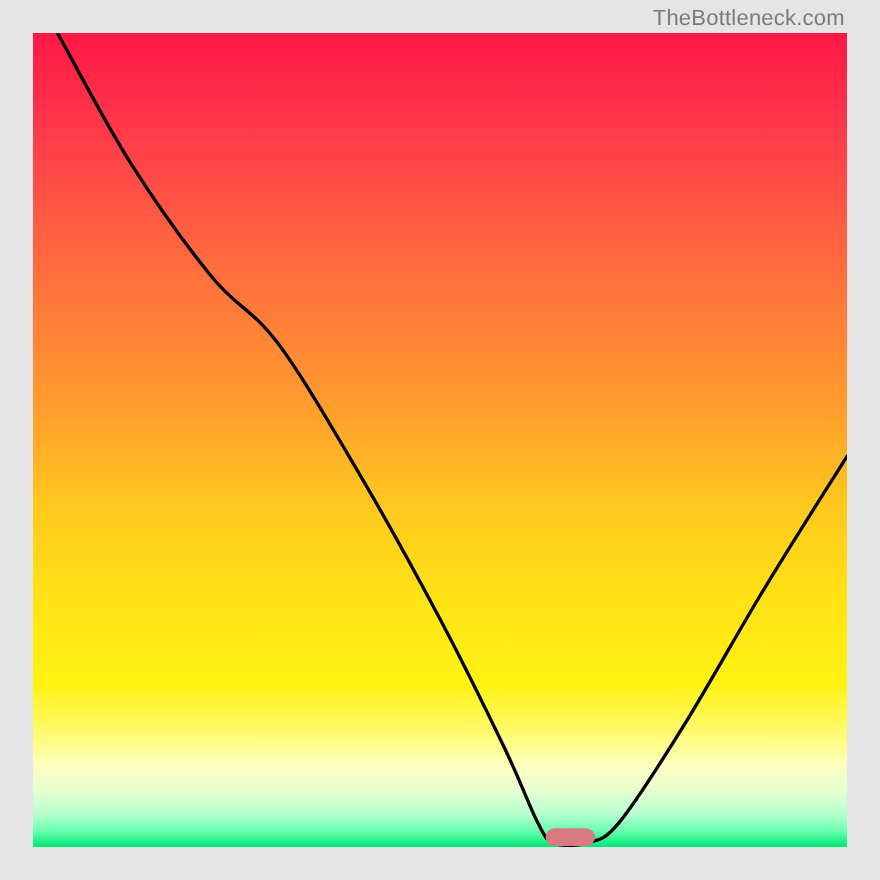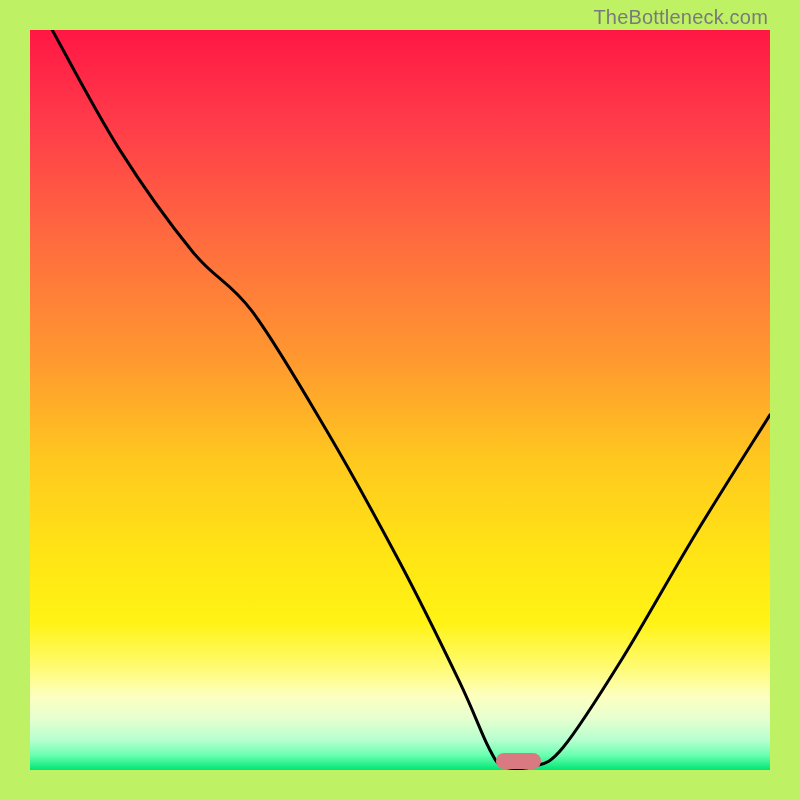--- a/index.html
+++ b/index.html
@@ -5,21 +5,21 @@
   html, body {
     margin: 0;
     padding: 0;
     width: 800px;
     height: 800px;
     overflow: hidden;
   }
   .outer {
     width: 800px;
     height: 800px;
-    background: #bef264;
+    background: #e5e5e5;
     position: relative;
   }
   .plot {
     position: absolute;
     left: 30px;
     top: 30px;
     width: 740px;
     height: 740px;
   }
   .gradient {

